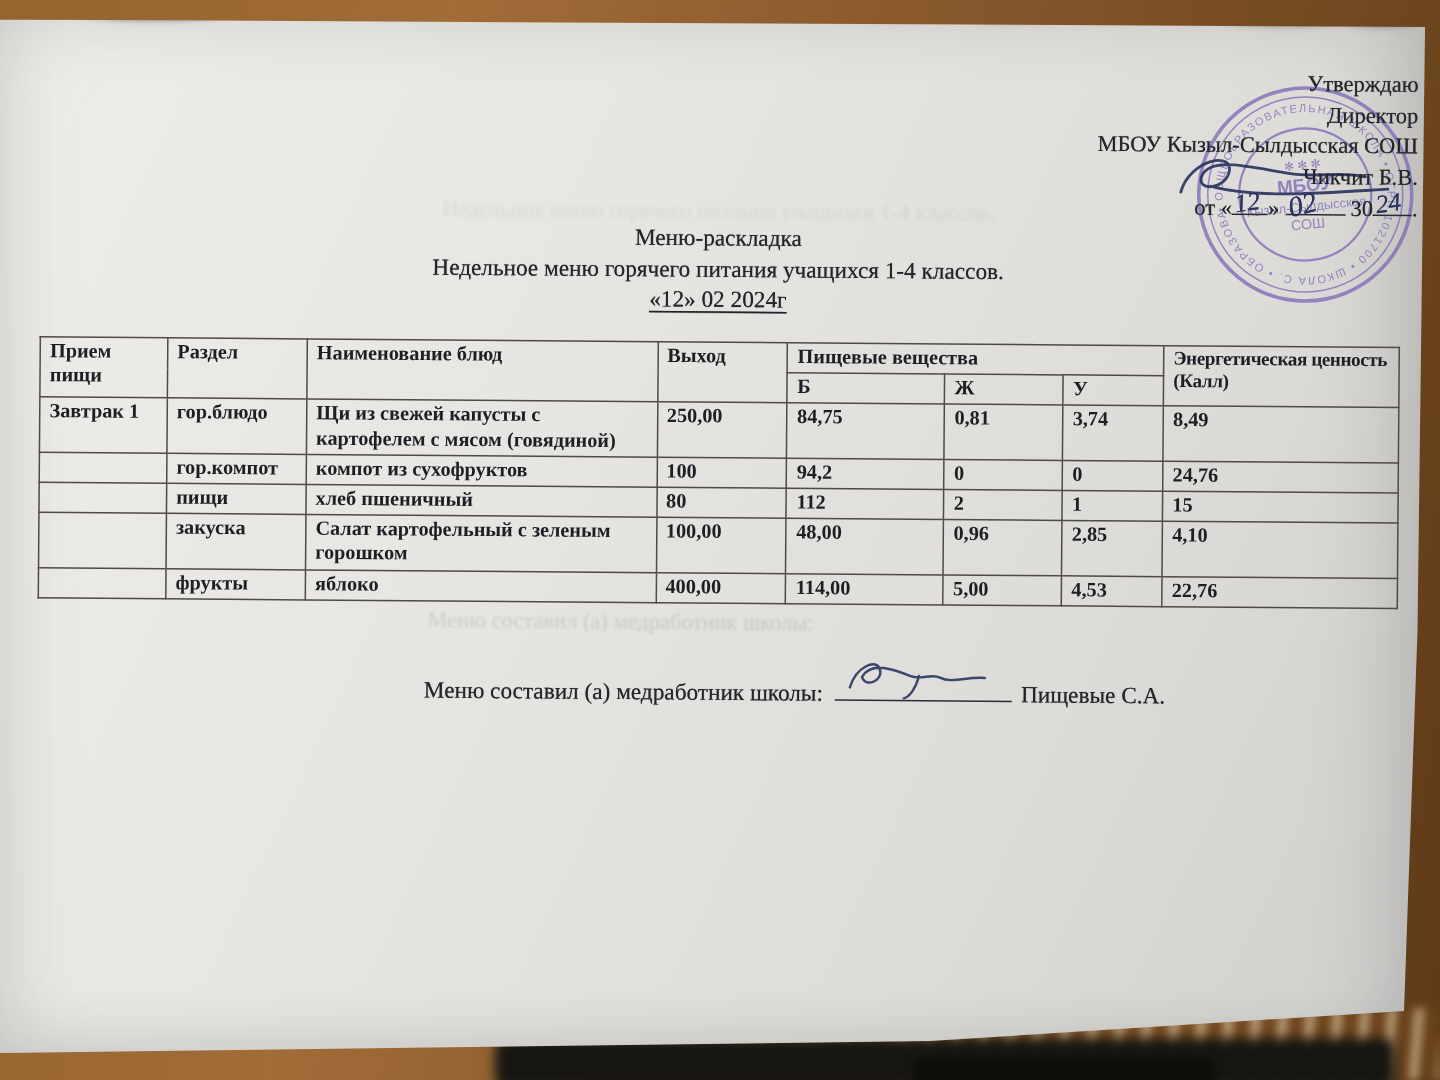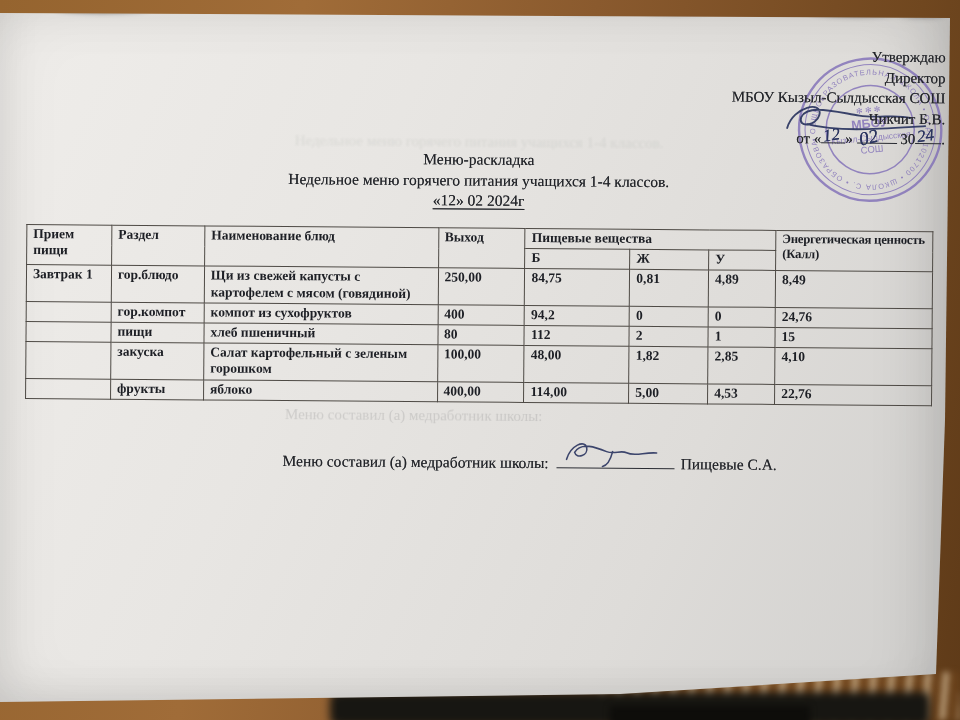--- a/index.html
+++ b/index.html
@@ -163,28 +163,28 @@
           </tr>
         </thead>
         <tbody>
             <tr>
               <td class="meal">Завтрак 1</td>
               <td class="section">гор.блюдо</td>
               <td class="dish">Щи из свежей капусты с картофелем с мясом (говядиной)</td>
               <td class="out">250,00</td>
               <td class="b">84,75</td>
               <td class="zh">0,81</td>
-              <td class="u">4,89</td>
+              <td class="u">3,74</td>
               <td class="kcal">8,49</td>
             </tr>
             <tr>
               <td class="meal"></td>
               <td class="section">гор.компот</td>
               <td class="dish">компот из сухофруктов</td>
-              <td class="out">400</td>
+              <td class="out">100</td>
               <td class="b">94,2</td>
               <td class="zh">0</td>
               <td class="u">0</td>
               <td class="kcal">24,76</td>
             </tr>
             <tr>
               <td class="meal"></td>
               <td class="section">пищи</td>
               <td class="dish">хлеб пшеничный</td>
               <td class="out">80</td>
@@ -192,21 +192,21 @@
               <td class="zh">2</td>
               <td class="u">1</td>
               <td class="kcal">15</td>
             </tr>
             <tr>
               <td class="meal"></td>
               <td class="section">закуска</td>
               <td class="dish">Салат картофельный с зеленым горошком</td>
               <td class="out">100,00</td>
               <td class="b">48,00</td>
-              <td class="zh">1,82</td>
+              <td class="zh">0,96</td>
               <td class="u">2,85</td>
               <td class="kcal">4,10</td>
             </tr>
             <tr>
               <td class="meal"></td>
               <td class="section">фрукты</td>
               <td class="dish">яблоко</td>
               <td class="out">400,00</td>
               <td class="b">114,00</td>
               <td class="zh">5,00</td>

